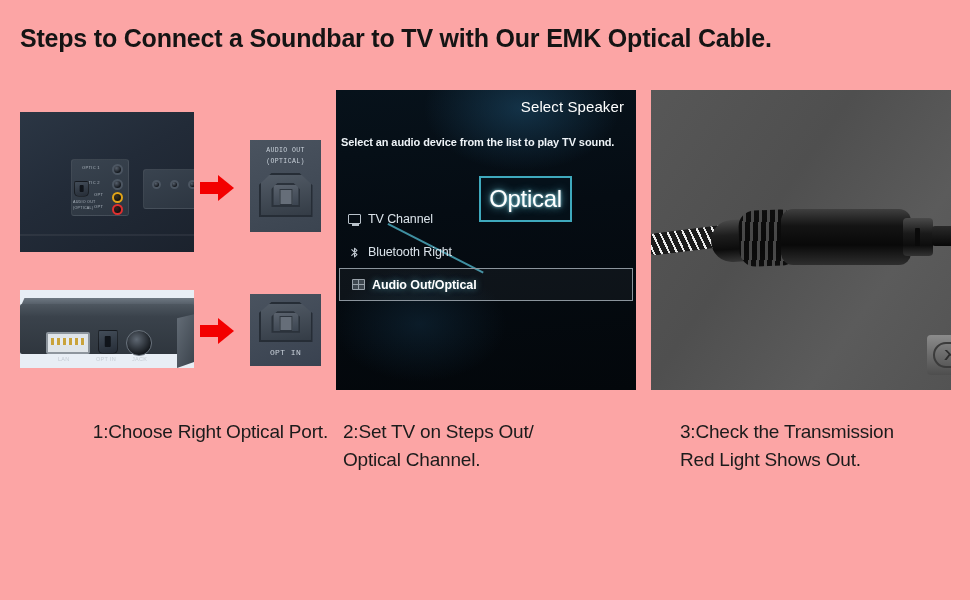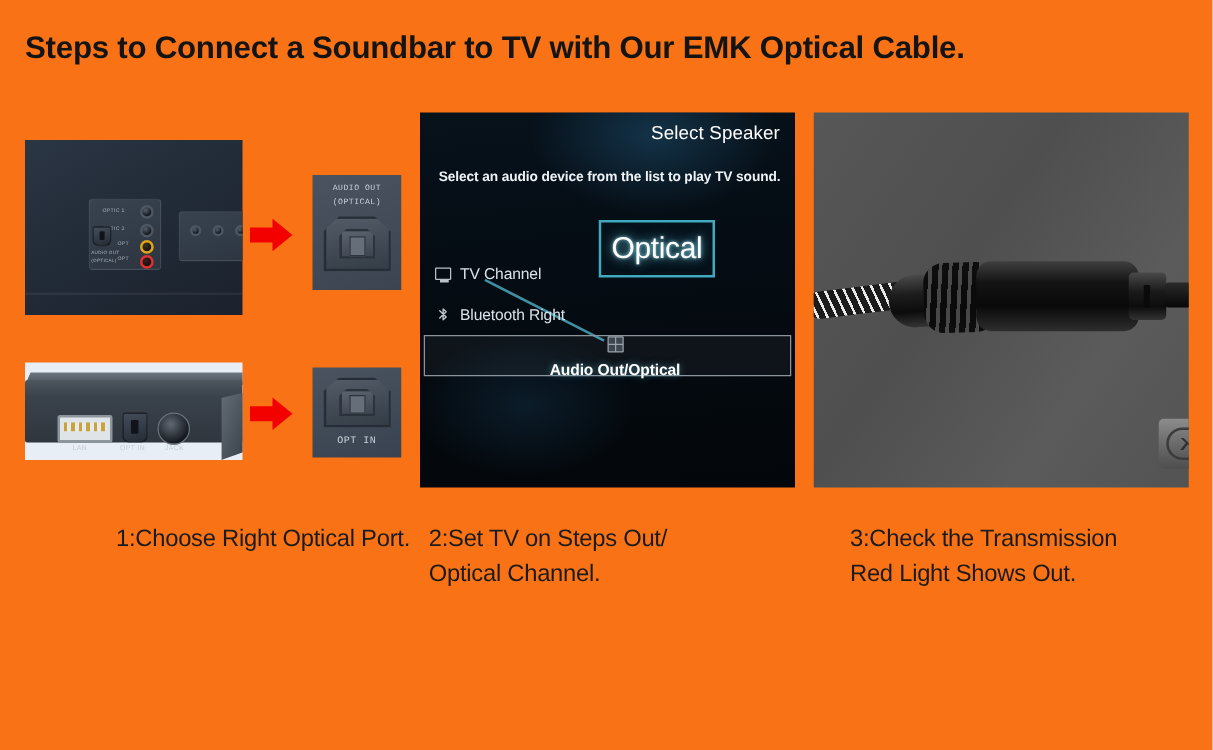--- a/index.html
+++ b/index.html
@@ -2,21 +2,21 @@
 <html><head>
 <meta charset="utf-8">
 <style>
   * { margin:0; padding:0; box-sizing:border-box; }
   html,body {
     width:970px; height:600px;
     background:#e8eef5;
     font-family:"Liberation Sans", sans-serif;
     overflow:hidden;
   }
-  .root { position:relative; width:970px; height:600px; background:#f97316; }
+  .root { position:relative; width:970px; height:600px; background:#fca5a5; }
 
   
   .page-title {
     position:absolute; left:20px; top:24px;
     font-size:25px; font-weight:bold; color:#141414;
     letter-spacing:-0.2px; white-space:nowrap;
   }
 
   
   .panel { position:absolute; overflow:hidden; }
@@ -152,33 +152,33 @@
     background:
       radial-gradient(ellipse 140px 90px at 62% 6%, rgba(30,78,110,.55), transparent 70%),
       radial-gradient(ellipse 120px 80px at 28% 78%, rgba(22,56,80,.40), transparent 72%),
       linear-gradient(175deg,#07121b 0%,#050c13 40%,#03070b 100%);
   }
   #p2 .menu-header {
     position:absolute; right:12px; top:8px;
     color:#ffffff; font-size:15px; font-weight:500; letter-spacing:.1px;
   }
   #p2 .menu-sub {
-    position:absolute; left:15px; top:46px;
+    position:absolute; left:5px; top:46px;
     color:#eef3f7; font-size:11px; font-weight:bold; letter-spacing:-.1px;
     white-space:nowrap;
   }
   .menu-list { position:absolute; left:0; top:112px; width:300px; }
   .menu-item {
     position:relative; height:33px; display:flex; align-items:center;
     padding-left:12px; gap:7px;
   }
   .menu-item .mi-label { color:#dbe3ea; font-size:12.5px; letter-spacing:-.1px; }
   .menu-item.selected {
     background:rgba(255,255,255,.045);
-    border:1px solid #8b949c; margin:0 3px; height:33px;flex-direction:column;
+    border:1px solid #8b949c; margin:0 3px; height:33px;
   }
   .menu-item.selected .mi-label {
     color:#ffffff; font-weight:bold; font-size:12.5px;
     text-shadow:0 0 6px rgba(120,220,235,.55);
   }
   .mi-icon { width:13px; height:13px; flex:0 0 13px; position:relative; }
   .ic-tv { border:1.6px solid #b9c2ca; border-radius:1px; height:10px; width:13px; }
   .ic-tv::after{ content:""; position:absolute; left:3px; bottom:-3px; width:7px; height:1.6px; background:#b9c2ca;}
   .ic-grid { display:grid; grid-template-columns:1fr 1fr; gap:1px;
              background:#99a2aa; padding:1px; border-radius:1px; width:13px; height:11px;}

